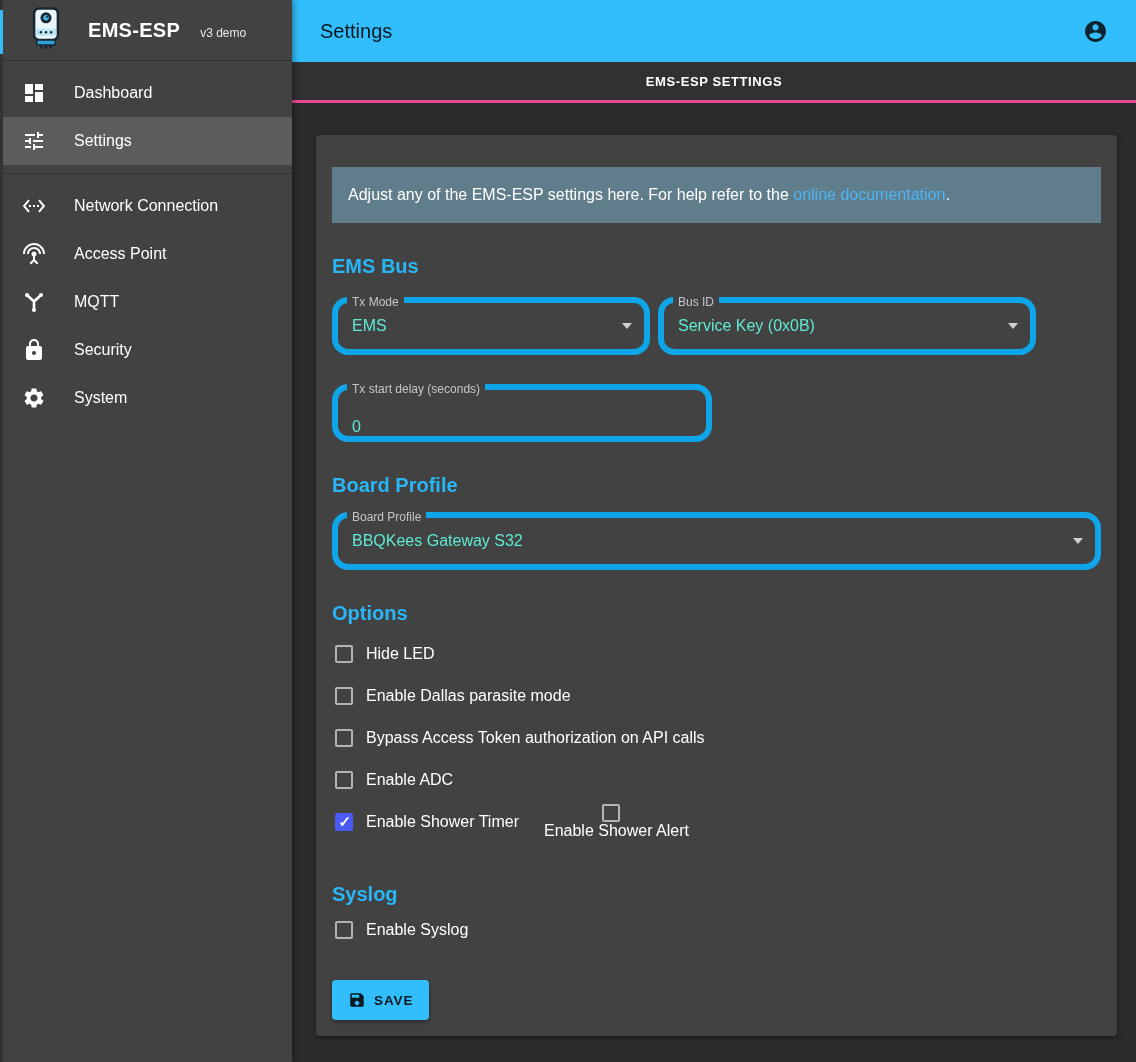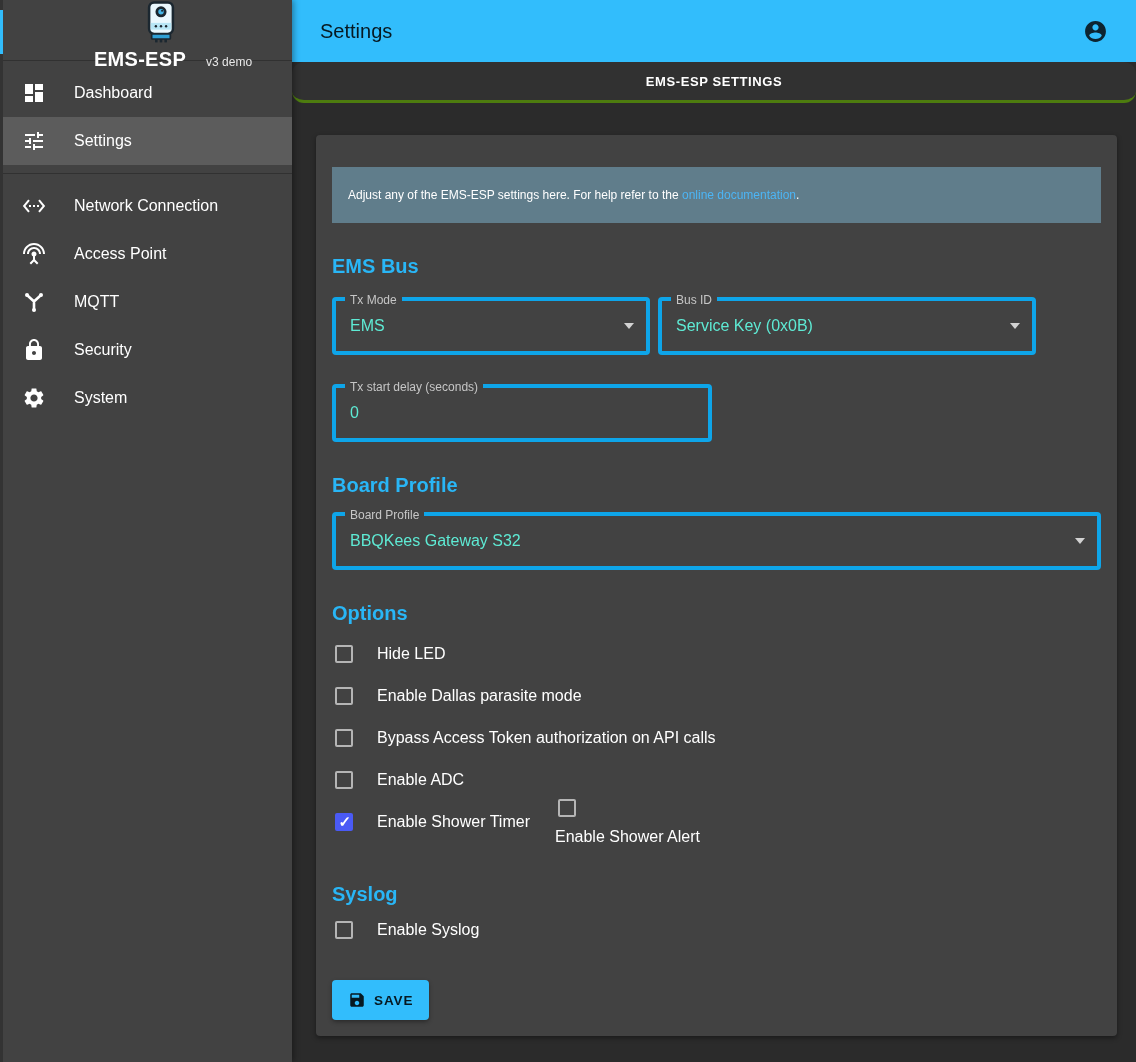--- a/index.html
+++ b/index.html
@@ -7,72 +7,72 @@
               font-family:"Liberation Sans", sans-serif; }
 
   
   .edge-strip { position:fixed; left:0; top:0; width:3px; height:100%; background:#333; z-index:30; }
   .edge-blue  { position:fixed; left:0; top:10px; width:3px; height:44px; background:#32bdfc; z-index:31; }
 
   
   .sidebar { position:fixed; left:0; top:0; width:292px; height:100%; background:#424242;
              z-index:20; box-shadow:2px 0 6px rgba(0,0,0,.35); }
   .sidebar-header { height:61px; display:flex; align-items:center; padding-left:29px;
-                    border-bottom:1px solid #313131;flex-direction:column; }
+                    border-bottom:1px solid #313131; }
   .brand-text { display:flex; align-items:baseline; margin-left:25px; }
   .brand-title { font-size:20px; font-weight:700; color:#fff; letter-spacing:.3px; }
   .brand-version { font-size:12px; color:#e8e8e8; margin-left:20px; }
   .menu { padding:8px 0; }
   .menu-item { height:48px; display:flex; align-items:center; padding-left:22px;
                color:#fff; font-size:16px; cursor:pointer; }
   .menu-item.selected { background:#5c5c5c; }
   .mi-icon { width:24px; height:24px; margin-right:28px; flex:0 0 24px; }
   .mi-icon svg { width:24px; height:24px; fill:#fff; display:block; }
   .menu-divider { height:1px; background:#313131; }
 
   
   .main { margin-left:292px; width:844px; }
   .topbar { height:62px; background:#32bdfc; display:flex; align-items:center;
             padding:0 28px; position:relative; }
   .topbar-title { font-size:20px; font-weight:400; color:rgba(0,0,0,.87); }
   .account-btn { position:absolute; right:28px; top:19px; width:25px; height:25px; cursor:pointer; }
   .account-btn svg { width:25px; height:25px; fill:#0d2431; display:block; }
 
   
-  .tabbar { height:41px; background:#313131; border-bottom:3px solid #4d7c0f;
-            display:flex; align-items:center; justify-content:center;border-radius:12px; }
+  .tabbar { height:41px; background:#313131; border-bottom:3px solid #ec4899;
+            display:flex; align-items:center; justify-content:center; }
   .tab-label { color:#fff; font-size:13px; font-weight:700; letter-spacing:.6px; cursor:pointer; }
 
   
   .content { padding:32px 0 0 24px; }
   .card { width:801px; background:#424242; border-radius:4px; padding:32px 16px 16px;
           box-shadow:0 2px 5px rgba(0,0,0,.4); }
 
   .banner { height:56px; background:#607d8b; display:flex; align-items:center;
-            padding:0 16px; font-size:12px; color:#fff; }
+            padding:0 16px; font-size:16px; color:#fff; }
   .banner a { color:#4cb5f5; text-decoration:none; cursor:pointer; }
 
   .section-heading { color:#29b6f6; font-size:20px; font-weight:700; margin-top:32px; }
   .section-desc { color:#ff9800; font-style:italic; font-size:14.5px; margin-top:7px; }
 
   .fields-row { display:flex; gap:8px; margin-top:19px; }
-  .field { position:relative; height:58px; border:4px solid #0ea5e9; border-radius:4px;
+  .field { position:relative; height:58px; border:6px solid #0ea5e9; border-radius:16px;
            display:flex; align-items:center; padding:0 14px; cursor:pointer; }
   .field-label { position:absolute; top:-8px; left:9px; background:#424242; padding:0 5px;
                  font-size:12px; color:#c6c6c6; line-height:14px; white-space:nowrap; }
   .field-value { font-size:16px; color:#5eead4; }
   .caret { position:absolute; right:12px; top:50%; margin-top:-3px; width:0; height:0;
            border-left:5px solid transparent; border-right:5px solid transparent;
            border-top:6px solid #d2d2d2; }
-  .mt29 { margin-top:29px; }
+  .mt29 { margin-top:29px;align-items:flex-end; }
   .mt15 { margin-top:15px; }
 
   .cb-group { margin-top:8px; }
   .cb-row { height:42px; display:flex; align-items:center; }
-  .cb-item { display:flex; cursor:pointer;gap:11px; }
+  .cb-item { display:flex; align-items:center; cursor:pointer; }
   .cb-item + .cb-item { margin-left:25px;flex-direction:column; }
   .checkbox { width:18px; height:18px; border:2px solid #b5b5b5; border-radius:2px;
               margin:0 13px 0 3px; position:relative; flex:0 0 18px; }
   .checkbox.checked { background:#4a5af5; border-color:#4a5af5; }
   .checkbox.checked::after { content:"✓"; position:absolute; left:1.5px; top:-2.5px;
                              color:#fff; font-size:15px; font-weight:700; }
   .cb-label { font-size:16px; color:#fff; }
 
   .save-btn { margin-top:29px; height:40px; padding:0 16px; background:#32bdfc; border:none;
               border-radius:4px; display:flex; align-items:center; gap:8px;

